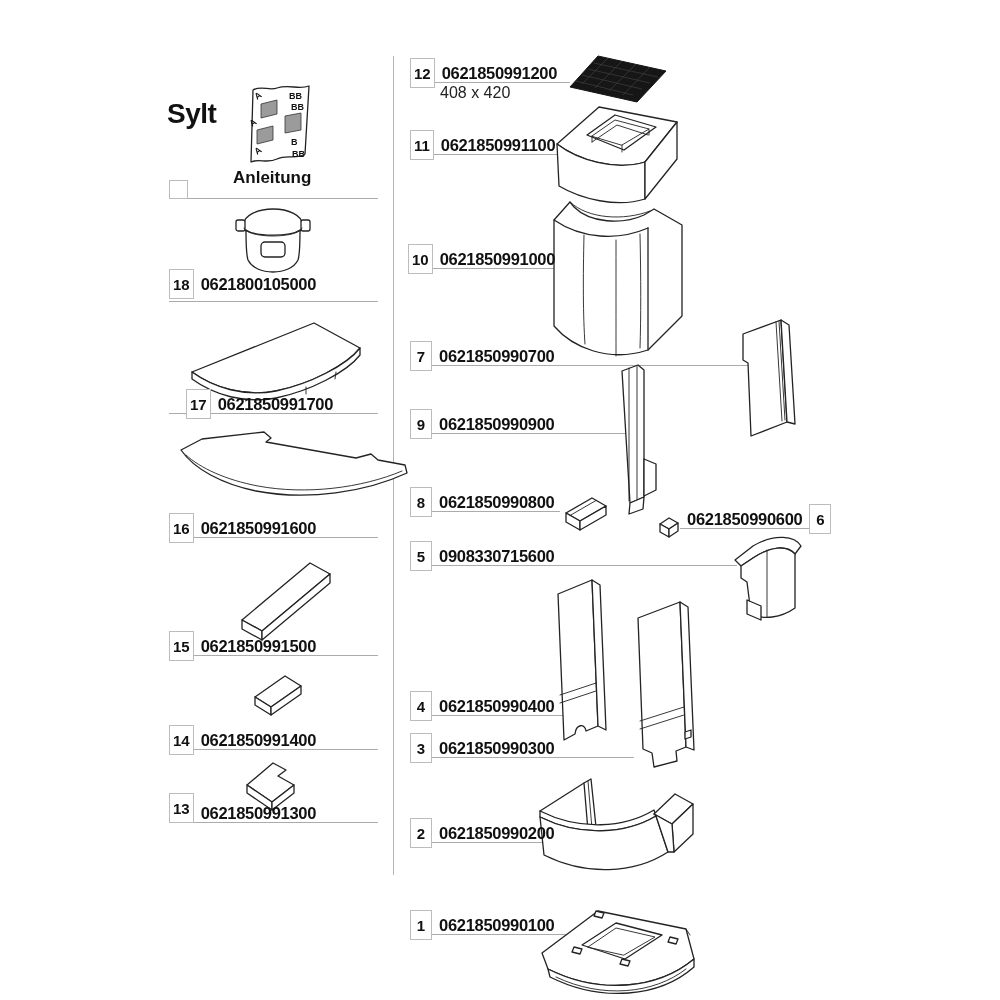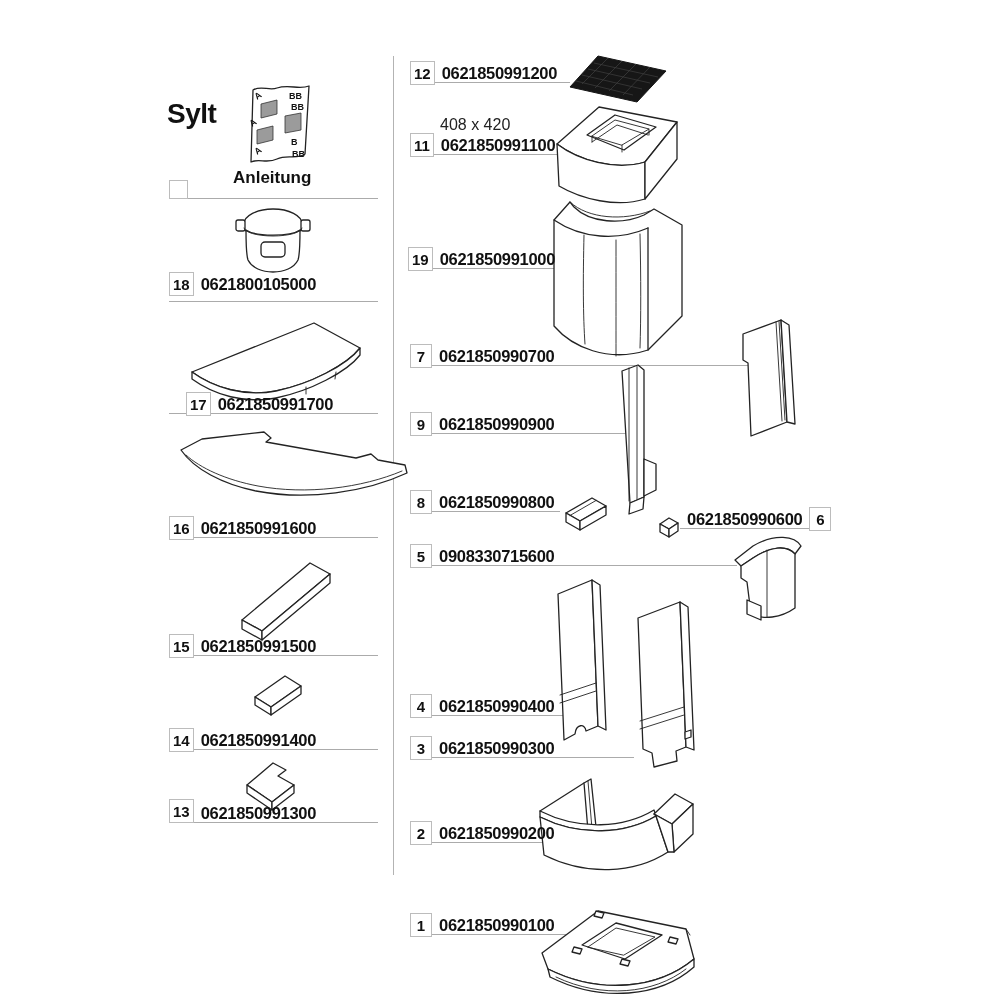--- a/index.html
+++ b/index.html
@@ -4,21 +4,21 @@
 <style>
   html,body{margin:0;padding:0;background:#fff;}
   .canvas{
     position:relative;width:1000px;height:1000px;background:#ffffff;
     font-family:"Liberation Sans",sans-serif;color:#111;overflow:hidden;
   }
   .title{position:absolute;font-size:28px;font-weight:700;letter-spacing:-0.5px;margin-top:42px;}
   .label-row{position:absolute;display:flex;align-items:center;gap:7px;height:20px;white-space:nowrap;}
   .badge{
     box-sizing:border-box;display:flex;align-items:center;justify-content:center;
-    min-width:22px;height:24px;padding:0 3px;border:1px solid #bcbcbc;background:#fff;
+    min-width:22px;height:30px;padding:0 3px;border:1px solid #bcbcbc;background:#fff;
     font-size:15px;font-weight:700;line-height:1;
   }
   .badge.empty{min-width:19px;height:19px;}
   .pn{font-size:16.5px;font-weight:700;letter-spacing:-0.3px;}
   .dim{position:absolute;font-size:16px;font-weight:400;color:#222;}
   .anleitung-label{position:absolute;font-size:17px;font-weight:700;}
   .lead{position:absolute;height:1px;background:#ababab;}
   .divider{position:absolute;width:1px;background:#b3b3b3;}
   svg.part{position:absolute;overflow:visible;}
   .ln{fill:none;stroke:#232323;stroke-width:1.3;stroke-linejoin:round;stroke-linecap:round;}
@@ -230,29 +230,29 @@
   </div>
   <div class="label-row" style="left:169px;top:803px;align-items:flex-end;">
     <span class="badge">13</span>
     <span class="pn">0621850991300</span>
   </div>
 
   <div class="label-row" style="left:410px;top:63px;">
     <span class="badge">12</span>
     <span class="pn">0621850991200</span>
   </div>
-  <div class="dim" style="left:440px;top:84px;margin-top:32px;">408 x 420</div>
+  <div class="dim" style="left:440px;top:84px;">408 x 420</div>
 
   <div class="label-row" style="left:410px;top:135px;">
     <span class="badge">11</span>
     <span class="pn">0621850991100</span>
   </div>
 
   <div class="label-row" style="left:408px;top:249px;">
-    <span class="badge">19</span>
+    <span class="badge">10</span>
     <span class="pn">0621850991000</span>
   </div>
 
   <div class="label-row" style="left:410px;top:346px;">
     <span class="badge">7</span>
     <span class="pn">0621850990700</span>
   </div>
 
   <div class="label-row" style="left:410px;top:414px;">
     <span class="badge">9</span>

